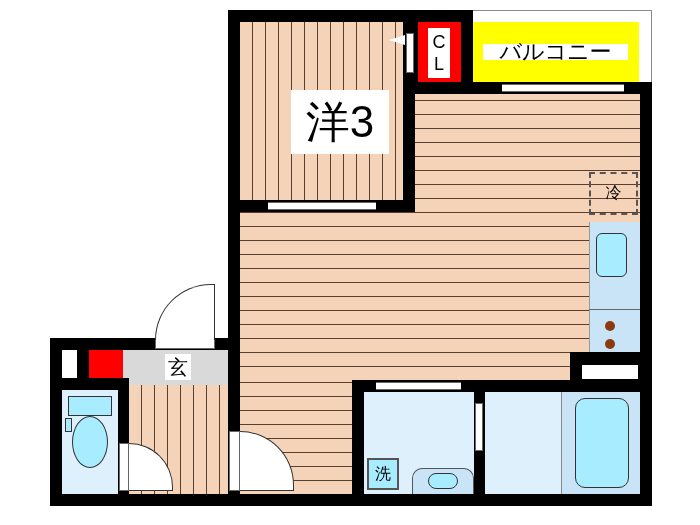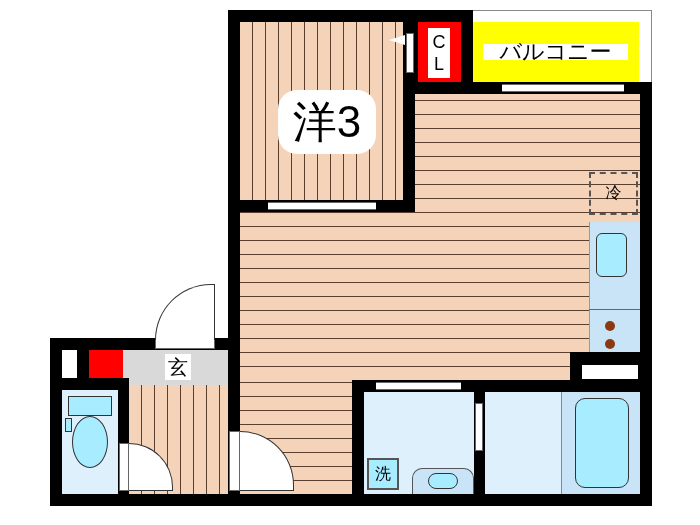--- a/index.html
+++ b/index.html
@@ -19,21 +19,21 @@
 
   <div class="abs wall" style="left:228px;top:10px;width:12px;height:492px;"></div>
   <div class="abs wall" style="left:228px;top:10px;width:245px;height:12px;"></div>
   <div class="abs wall" style="left:640px;top:85px;width:12px;height:420px;"></div>
   <div class="abs wall" style="left:50px;top:494px;width:602px;height:12px;"></div>
 
   <div class="abs floor-v" style="left:240px;top:22px;width:163px;height:178px;"></div>
   <div class="abs wall" style="left:403px;top:22px;width:12px;height:190px;"></div>
   <div class="abs wall" style="left:228px;top:200px;width:187px;height:12px;"></div>
   <div class="abs win" style="left:268px;top:202px;width:108px;height:8px;"></div>
-  <div class="abs label" style="left:278px;top:90px;width:98px;height:64px;font-size:44px;border-radius:19px;">
+  <div class="abs label" style="left:291px;top:90px;width:98px;height:64px;font-size:44px;">
     <span>洋3</span>
   </div>
 
   <div class="abs" style="left:406px;top:33px;width:8px;height:40px;background:#fff;border:1px solid #666;"></div>
   <div class="abs" style="left:389px;top:35px;width:0;height:0;border-top:5px solid transparent;border-bottom:5px solid transparent;border-right:16px solid #fff;"></div>
 
   <div class="abs wall" style="left:415px;top:10px;width:58px;height:85px;"></div>
   <div class="abs" style="left:418px;top:22px;width:43px;height:62px;background:#ff0000;"></div>
   <div class="abs label" style="left:428px;top:28px;width:22px;height:50px;flex-direction:column;font-size:18px;line-height:22px;">
     <span>C</span>

